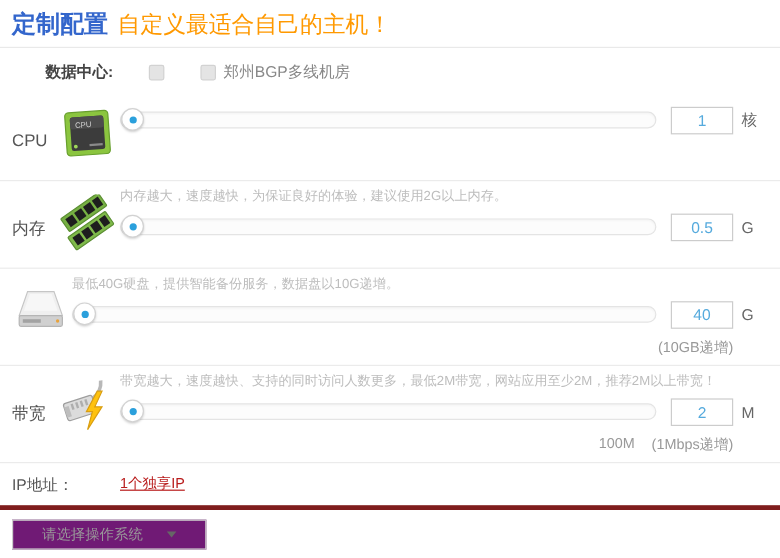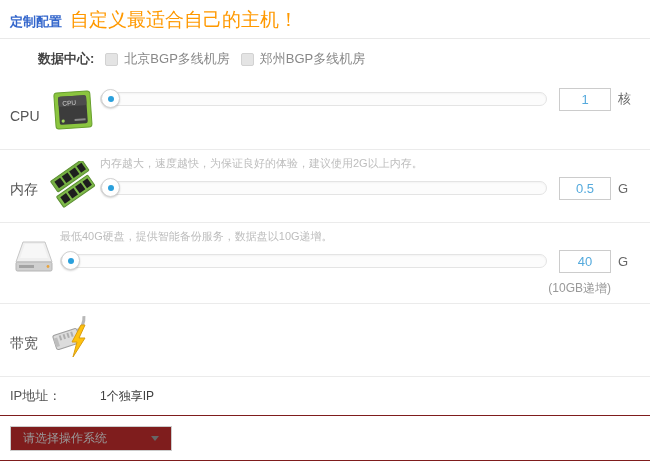--- a/index.html
+++ b/index.html
@@ -2,25 +2,25 @@
 <html><head>
 <meta charset="utf-8">
 <style>
   * { box-sizing: border-box; margin: 0; padding: 0; }
   html,body { width: 650px; height: 465px; background: #fff; overflow: hidden;
     font-family: "Liberation Sans", "DejaVu Sans", sans-serif; }
 
   
   .header { display: flex; align-items: baseline; gap: 8px; padding: 7px 10px 5px 10px;
     border-bottom: 1px solid #e9e9e9; }
-  .title { font-size: 13px; font-weight: bold; color: #3366cc; }
+  .title { font-size: 20px; font-weight: bold; color: #3366cc; }
   .subtitle { font-size: 19px; color: #ff9900; }
 
   
-  .dc-row { display: flex; align-items: center; padding: 11px 0 9px 38px; gap: 11px; font-size: 13px; }
+  .dc-row { display: flex; align-items: center; padding: 11px 0 9px 38px; gap: 30px; font-size: 13px; }
   .dc-label { font-weight: bold; color: #444; }
   .dc-option { display: flex; align-items: center; gap: 6px; color: #888; cursor: pointer; }
   .box { width: 13px; height: 13px; background: #e4e4e4; border: 1px solid #d2d2d2;
     border-radius: 2px; position: relative; flex: none; }
   .dc-option[data-checked="true"] .box { background: #ff9900; border-color: #ef8e00; }
   .dc-option[data-checked="true"] .box::after { content: "✓"; position: absolute; left: 1px; top: -2px;
     color: #fff; font-size: 11px; font-weight: bold; }
   .dc-option[data-checked="true"] .dc-opt-label { color: #ff9900; }
 
   
@@ -38,47 +38,46 @@
     border: 1px solid #d2d2d2; border-radius: 50%; box-shadow: 0 1px 2px rgba(0,0,0,0.18); cursor: pointer; }
   .handle .dot { position: absolute; left: 5.5px; top: 5.5px; width: 6px; height: 6px;
     background: #2ba0dc; border-radius: 50%; }
   .val-input { width: 52px; height: 23px; border: 1px solid #ccc; text-align: center;
     color: #55aadd; font-size: 13px; flex: none; outline: none; }
   .unit { width: 22px; flex: none; font-size: 13px; color: #666; margin-left: 7px; }
   .note-line { display: flex; justify-content: flex-end; gap: 14px; font-size: 12px;
     color: #999; margin-top: 7px; padding-right: 29px; }
 
   
-  .info-row { display: flex; align-items: center; border-bottom: 1px solid #7f1d1d;
+  .info-row { display: flex; align-items: center; border-bottom: 4px solid #7f1d1d;
     padding: 0 10px; font-size: 13px; color: #555; }
   .info-row.ip { height: 39px; }
   .info-row.sys { height: 45px; }
   .info-label { width: 90px; flex: none; }
-  .info-value { font-size: 12px; color: #404040; }
-  .dropdown { width: 162px; height: 25px; border: 1px solid #ccc; background: #7f1d1d;
-    display: flex; align-items: center; justify-content: space-between; padding: 0 12px;
+  .info-value { font-size: 12px; color: #b91c1c; text-decoration: underline; }
+  .dropdown { width: 162px; height: 25px; border: 1px solid #ccc; background: #701a75;
+    display: flex; align-items: center; justify-content: space-between; padding: 0 24px;
     font-size: 12px; color: #999; cursor: pointer; }
   .caret { width: 0; height: 0; border-left: 4px solid transparent; border-right: 4px solid transparent;
     border-top: 5px solid #666; }
 
   svg text { font-family: "Liberation Sans", "DejaVu Sans", sans-serif; }
 </style>
 </head>
 <body>
 
 <div class="header">
   <span class="title">定制配置</span>
   <span class="subtitle">自定义最适合自己的主机！</span>
 </div>
 
 <div class="dc-row">
   <span class="dc-label">数据中心:</span>
   <span class="dc-option" data-checked="false">
     <span class="box"></span>
-    <span class="dc-opt-label">北京BGP多线机房</span>
   </span>
   <span class="dc-option" data-checked="false">
     <span class="box"></span>
     <span class="dc-opt-label">郑州BGP多线机房</span>
   </span>
 </div>
 
 <div class="row">
   <div class="col-label">CPU</div>
   <div class="col-icon">
@@ -181,20 +180,37 @@
         <rect x="5" y="15" width="25" height="15" rx="2" fill="#dcdcdc" stroke="#9e9e9e"></rect>
         <rect x="5" y="18" width="4" height="9" fill="#bdbdbd"></rect>
         <rect x="11" y="17" width="2" height="5" fill="#aeaeae"></rect>
         <rect x="15" y="17" width="2" height="5" fill="#aeaeae"></rect>
         <rect x="19" y="17" width="2" height="5" fill="#aeaeae"></rect>
         <rect x="23" y="17" width="2" height="5" fill="#aeaeae"></rect>
       </g>
       <polygon points="31,10 22,27 27,27 23,42 35,23 29,23 35,10" fill="#ffc20e" stroke="#d99e12"></polygon>
     </svg>
   </div>
+  <div class="col-main">
+    <div class="desc">带宽越大，速度越快、支持的同时访问人数更多，最低2M带宽，网站应用至少2M，推荐2M以上带宽！</div>
+    <div class="control-line">
+      <div class="slider">
+        <div class="track"></div>
+        <div class="handle">
+            <div class="dot"></div>
+          </div>
+      </div>
+      <input type="text" class="val-input" value="2" style="">
+      <span class="unit">M</span>
+    </div>
+    <div class="note-line">
+      <span>100M</span>
+      <span>(1Mbps递增)</span>
+    </div>
+  </div>
 </div>
 
 <div class="info-row ip">
   <div class="info-label">IP地址：</div>
   <div class="info-value">1个独享IP</div>
 </div>
 
 <div class="info-row sys">
   <div class="dropdown">
     <span>请选择操作系统</span>

